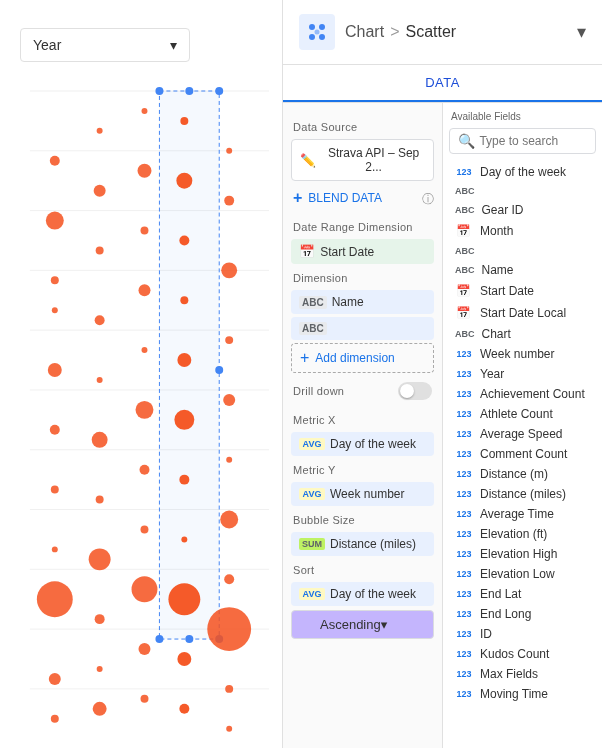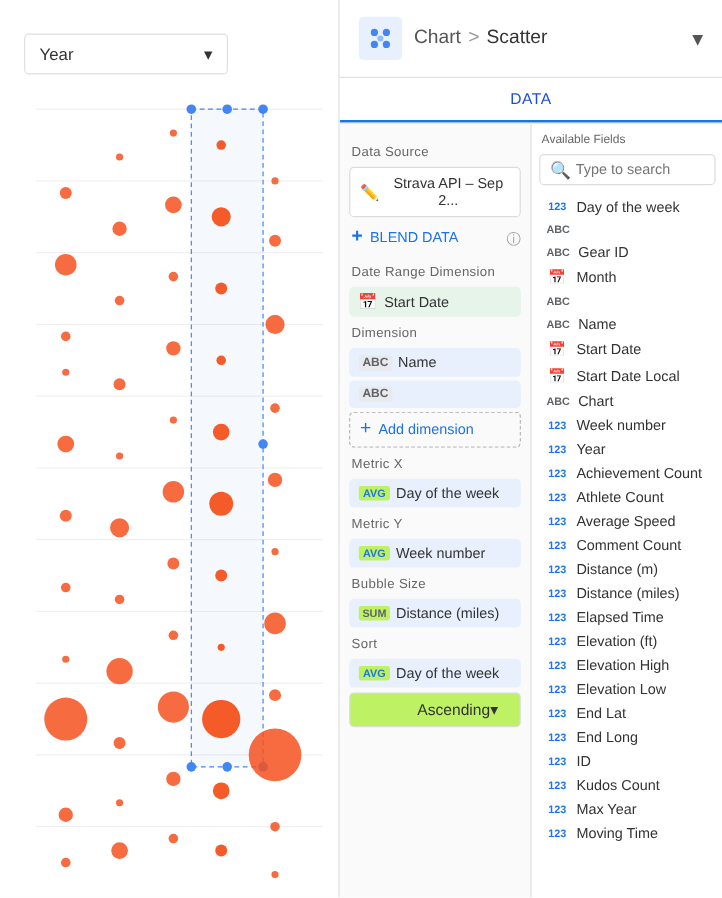--- a/index.html
+++ b/index.html
@@ -235,21 +235,21 @@
       border-radius: 2px;
       padding: 1px 3px;
       min-width: 26px;
       text-align: center;
     }
 
     .chip-avg {
       font-size: 9px;
       font-weight: 700;
       color: #1a73e8;
-      background: #bef264;
+      background: #fef9c3;
       border-radius: 2px;
       padding: 1px 3px;
       min-width: 26px;
       text-align: center;
     }
 
     .chip-sum {
       font-size: 9px;
       font-weight: 700;
       color: #5f6368;
@@ -401,25 +401,25 @@
     .scatter-svg {
       position: absolute;
       top: 0; left: 0;
       width: 100%;
       height: 100%;
     }
 
     .select-dropdown {
       display: flex;
       align-items: center;
-      justify-content: flex-end;
-      background: #bef264;
+      justify-content: flex-start;
+      background: #c4b5fd;
       border: 1px solid #dadce0;
       border-radius: 4px;
-      padding: 6px 18px;
+      padding: 6px 28px;
       font-size: 13px;
       color: #333;
       cursor: pointer;
       margin-top: 4px;
     }
   </style>
 </head>
 <body>
 
 <div class="left-panel">
@@ -571,20 +571,24 @@
         <span>Name</span>
       </div>
       <div class="blue-chip">
         <span class="chip-abc">ABC</span>
       </div>
       <button class="add-dimension-btn">
         <span style="font-size:16px;">+</span>
         <span>Add dimension</span>
       </button>
 
+      <div class="drill-row">
+        <span class="section-label" style="margin:0;">Drill down</span>
+        <div class="toggle"></div>
+      </div>
 
       <div class="section-label">Metric X</div>
       <div class="blue-chip">
         <span class="chip-avg">AVG</span>
         <span>Day of the week</span>
       </div>
 
       <div class="section-label">Metric Y</div>
       <div class="blue-chip">
         <span class="chip-avg">AVG</span>
@@ -678,21 +682,21 @@
           <div class="field-item">
             <span class="field-type type-123">123</span>
             <span class="field-name">Distance (m)</span>
           </div>
           <div class="field-item">
             <span class="field-type type-123">123</span>
             <span class="field-name">Distance (miles)</span>
           </div>
           <div class="field-item">
             <span class="field-type type-123">123</span>
-            <span class="field-name">Elapsed Time</span>
+            <span class="field-name">Average Time</span>
           </div>
           <div class="field-item">
             <span class="field-type type-123">123</span>
             <span class="field-name">Elevation (ft)</span>
           </div>
           <div class="field-item">
             <span class="field-type type-123">123</span>
             <span class="field-name">Elevation High</span>
           </div>
           <div class="field-item">
@@ -710,21 +714,21 @@
           <div class="field-item">
             <span class="field-type type-123">123</span>
             <span class="field-name">ID</span>
           </div>
           <div class="field-item">
             <span class="field-type type-123">123</span>
             <span class="field-name">Kudos Count</span>
           </div>
           <div class="field-item">
             <span class="field-type type-123">123</span>
-            <span class="field-name">Max Year</span>
+            <span class="field-name">Max Fields</span>
           </div>
           <div class="field-item">
             <span class="field-type type-123">123</span>
             <span class="field-name">Moving Time</span>
           </div>
         </div>
     </div>
 
   </div>
 </div>

